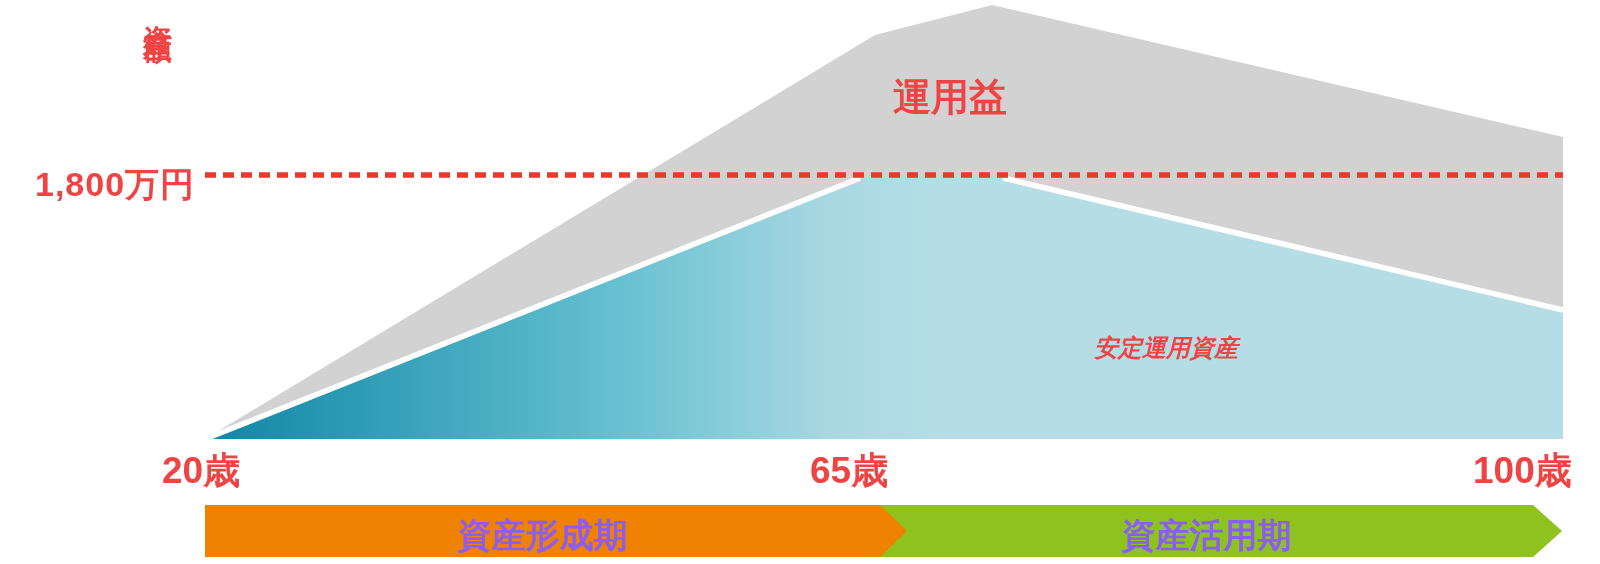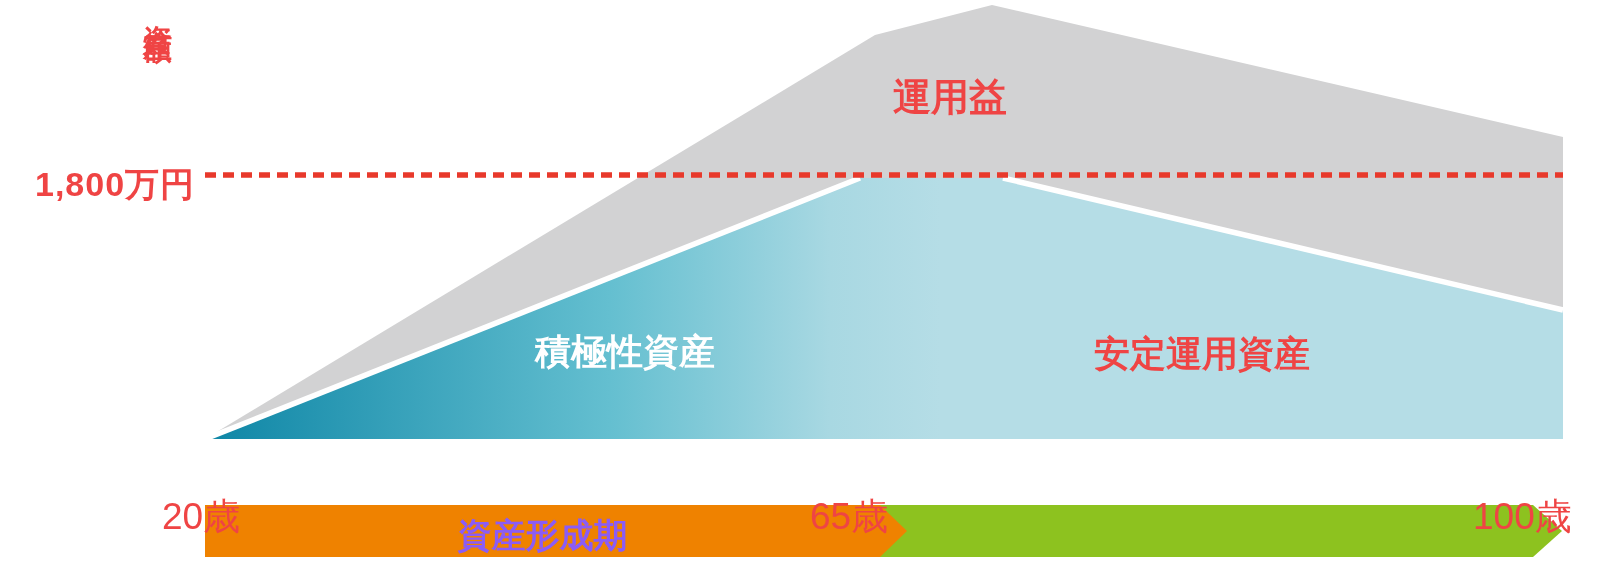--- a/index.html
+++ b/index.html
@@ -13,22 +13,22 @@
   .stage svg{position:absolute;left:0;top:0;}
   .lbl{position:absolute;line-height:1;white-space:nowrap;color:#ef4444;}
   .y-title{
     left:143px;top:2px;
     writing-mode:vertical-rl;text-orientation:upright;
     font-size:29px;font-weight:600;letter-spacing:4px;
   }
   .ref-label{left:35px;top:167px;font-size:34px;font-weight:700;letter-spacing:1px;}
   .gain-label{left:893px;top:78px;font-size:38px;font-weight:700;}
   .aggressive-label{left:535px;top:334px;font-size:36px;font-weight:700;color:#ffffff;}
-  .stable-label{left:1094px;top:336px;font-size:36px;font-weight:700;}
-  .tick{font-size:37px;font-weight:400;top:452px;margin-top:46px;}
+  .stable-label{left:1094px;top:336px;font-size:24px;font-weight:700;font-style:italic;}
+  .tick{font-size:37px;font-weight:700;top:452px;}
   .tick-20{left:162px;}
   .tick-65{left:810px;}
   .tick-100{left:1473px;}
   .phase-label{
     position:absolute;top:513px;height:44px;
     display:flex;align-items:center;justify-content:center;
     font-size:34px;font-weight:700;color:#8b5cf6;line-height:1;
   }
   .phase-formation{left:205px;width:675px;}
   .phase-utilization{left:880px;width:653px;}
@@ -60,26 +60,26 @@
     <polygon points="880,505 1533,505 1562,531 1533,557 880,557" fill="#8dc21f"></polygon>
     <polygon points="205,505 880,505 907,531 880,557 205,557" fill="#ef8200"></polygon>
   </svg>
 
   <div class="lbl y-title">資産額</div>
 
   <div class="lbl ref-label">1,800万円</div>
 
   <div class="lbl gain-label">運用益</div>
 
-  <div class="lbl aggressive-label">積極性資産</div>
 
   <div class="lbl stable-label">安定運用資産</div>
 
   <div class="lbl tick tick-20">20歳</div>
 
   <div class="lbl tick tick-65">65歳</div>
 
   <div class="lbl tick tick-100">100歳</div>
 
   <div class="phase-label phase-formation">資産形成期</div>
 
+  <div class="phase-label phase-utilization">資産活用期</div>
 
 </div>
 
 </body></html>

